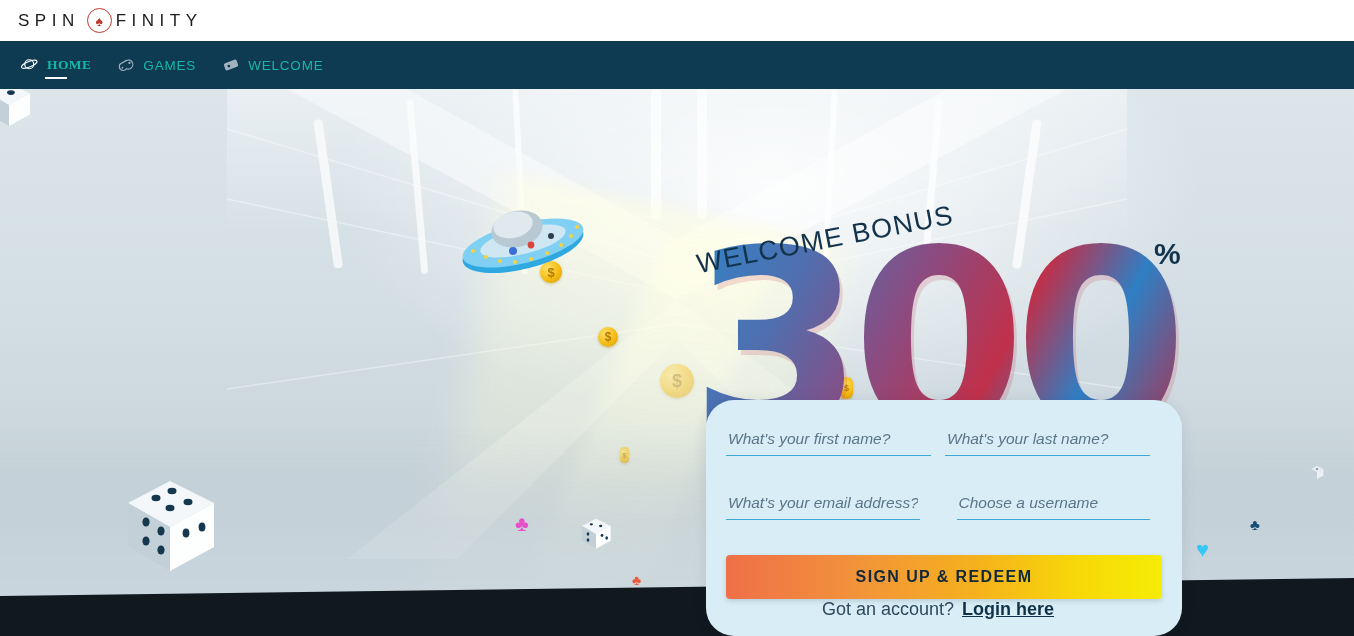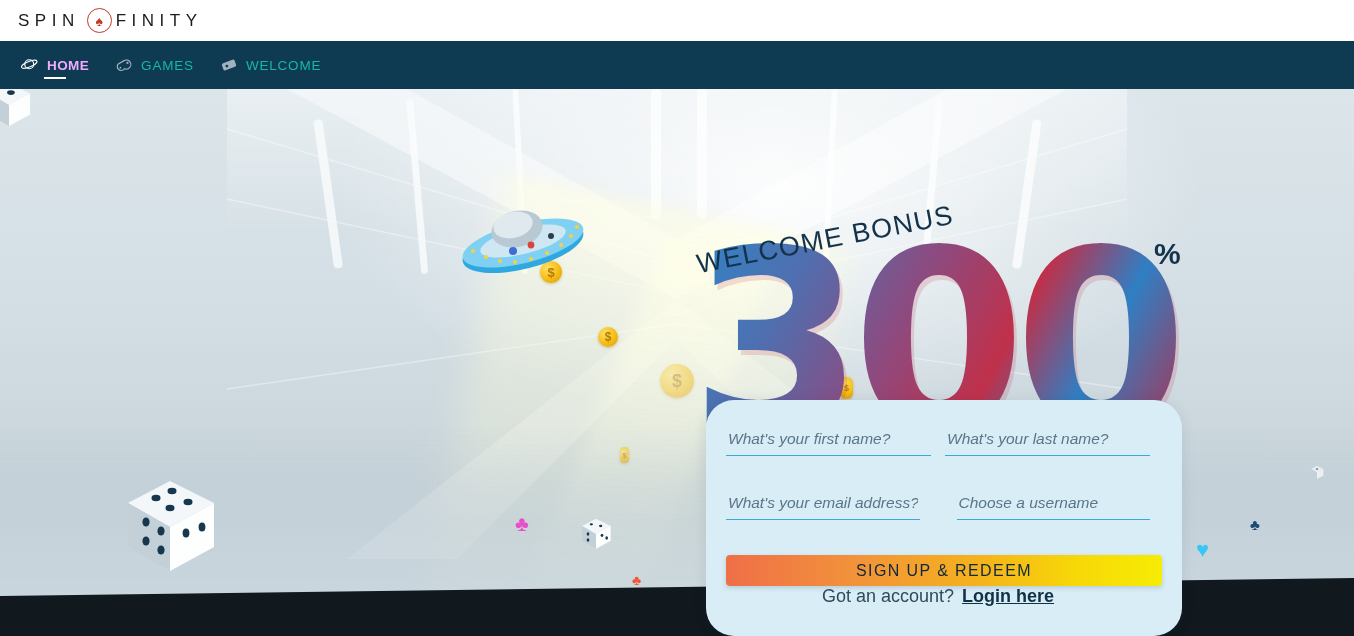--- a/index.html
+++ b/index.html
@@ -38,21 +38,21 @@
     z-index:30;
   }
   .nav-item {
     display:flex; align-items:center; gap:8px;
     padding:0 13px; height:48px; cursor:pointer;
     position:relative; text-decoration:none;
   }
   .nav-label {
     font-size:13.5px; letter-spacing:0.8px; color:#14b8a6; font-weight:400;
   }
-  .nav-item.active .nav-label { color:#f0abfc; font-weight:700; letter-spacing:0.4px; }
+  .nav-item.active .nav-label { color:#14b8a6; font-weight:700; letter-spacing:0.4px;font-family:Liberation Serif, serif; }
   .nav-item.active .nav-underline {
     position:absolute; left:50%; transform:translateX(-50%);
     bottom:10px; width:22px; height:2.5px; background:#ffffff;
   }
   .nav-icon { width:18px; height:18px; display:block; opacity:.85; }
   .nav-item.active .nav-icon { opacity:1; }
 
   
   .hero {
     position:absolute; left:0; top:89px; width:1354px; height:547px;
@@ -120,25 +120,25 @@
   .field input {
     width:100%; height:30px; border:0; outline:0; background:transparent;
     border-bottom:1.5px solid #3da8d6;
     font-family:"Liberation Sans", sans-serif;
     font-size:15.5px; font-style:italic; color:#2a4455;
     padding:0 2px 4px 2px;
   }
   .field input::placeholder { color:#5b7689; font-style:italic; opacity:1; }
   .row.second { margin-top:34px;gap:37px; }
   .btn {
-    display:block; width:436px; height:31px; margin:35px auto 0 auto;
+    display:block; width:436px; height:44px; margin:35px auto 0 auto;
     border:0; border-radius:4px; cursor:pointer;
     background:linear-gradient(90deg,#ef6f48 0%, #f2933a 30%, #f5b21c 58%, #f7d708 80%, #f6ec04 100%);
     color:#10283a; font-family:"Liberation Sans", sans-serif;
-    font-size:16px; font-weight:400; letter-spacing:1.4px;
+    font-size:16px; font-weight:700; letter-spacing:1.4px;
     box-shadow:0 2px 5px rgba(30,60,80,.18);
   }
   .login-line {
     margin-top:0; text-align:center;
     font-size:18px; color:#2e4a5c;
   }
   .login-line a { color:#0f3248; font-weight:700; text-decoration:underline; margin-left:3px; cursor:pointer; }
 
   
   .dice { position:absolute; }

